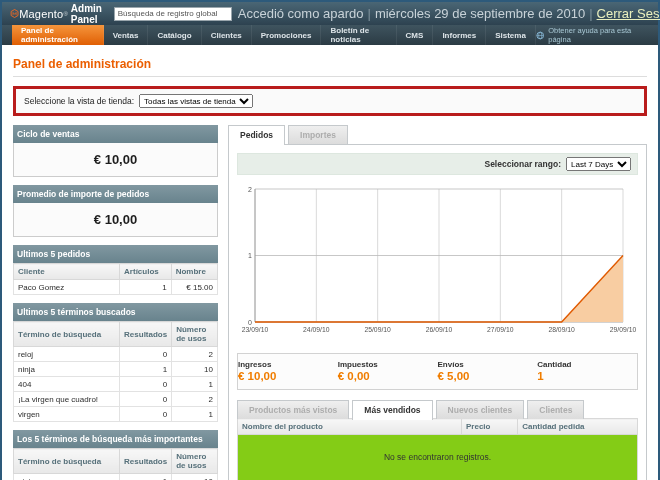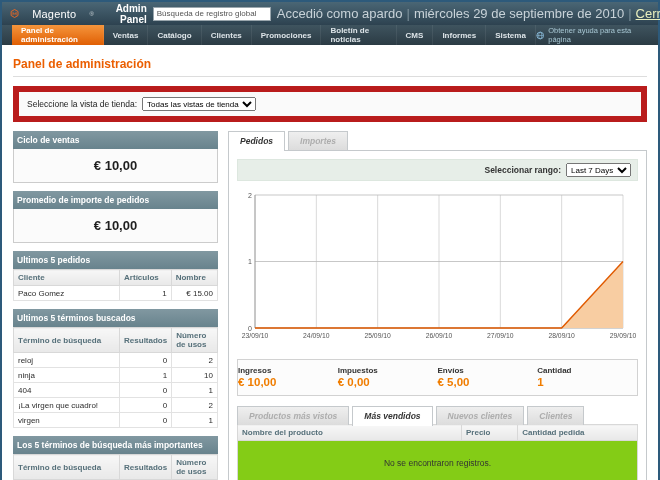--- a/index.html
+++ b/index.html
@@ -2,57 +2,57 @@
 <html><head>
 <meta charset="utf-8">
 <style>
   * { box-sizing: border-box; margin: 0; padding: 0; }
   html,body { width:660px; }
   body { font-family:"Liberation Sans", sans-serif; background:#c7ccd0; }
   .frame { width:660px; min-height:480px; border:2px solid #2d5a7b; background:#e9eaea; display:flex; flex-direction:column; }
 
   
   .hdr { height:23px; background:linear-gradient(#4a6675,#2d4250); display:flex; align-items:center; padding:0 8px; gap:6px; }
-  .logo { display:flex; align-items:center; gap:13px;text-align:right; }
+  .logo { display:flex; align-items:center; gap:0; }
   .logo svg { width:15px; height:15px; }
   .brand-name { color:#fff; font-size:11px; letter-spacing:.2px; }
   .brand-reg { color:#cfd6da; font-size:6px; vertical-align:top; }
   .brand-suffix { color:#fff; font-size:10px; font-weight:bold; margin-left:3px; }
   .hdr-search { margin-left:auto; width:118px; height:14px; font-size:8px; color:#555; border:1px solid #9aa6ad; padding:0 3px; background:#fff; font-family:"Liberation Sans", sans-serif; }
   .hdr-meta { display:flex; align-items:center; gap:4px; font-size:13px; color:#c8d2d8; white-space:nowrap; }
   .hdr-meta .sep { color:#7e929c; }
   .logout-link { color:#e9efbe; text-decoration:underline; cursor:pointer; }
 
   
   .nav { height:20px; background:linear-gradient(#3f545f,#2b3b44); display:flex; align-items:stretch; padding-left:10px; }
   .nav-item { display:flex; align-items:center; padding:0 9px; font-size:8px; font-weight:bold; color:#dde4e8; border-right:1px solid rgba(255,255,255,.07); cursor:pointer; }
   .nav-item.active { background:linear-gradient(#f5953c,#e05f04); color:#fff; }
   .nav-help { margin-left:auto; display:flex; align-items:center; gap:4px; padding-right:9px; font-size:7.5px; color:#a7c6d2; cursor:pointer; }
 
   
   .content { background:#fff; flex:1; padding:8px 11px 10px; border-bottom:1px solid #d4d4d4; }
   .page-title { color:#eb5e00; font-size:12px; font-weight:bold; padding:4px 0 5px; border-bottom:1px solid #ddd; margin-bottom:9px; }
-  .store-row { border:6px solid #b91c1c; background:#fafafa; padding:5px 8px; margin-bottom:9px; display:flex; align-items:center; gap:5px; font-size:8.5px; color:#222; }
+  .store-row { border:3px solid #b91c1c; background:#fafafa; padding:5px 8px; margin-bottom:9px; display:flex; align-items:center; gap:5px; font-size:8.5px; color:#222; }
   select { font-size:8px; font-family:"Liberation Sans", sans-serif; height:14px; }
 
   .columns { display:flex; gap:10px; align-items:flex-start; }
   .left-col { width:205px; flex-shrink:0; display:flex; flex-direction:column; gap:8px; }
   .right-col { flex:1; min-width:0; }
 
   
   .widget-head { background:linear-gradient(#8198a1,#68838d); color:#fff; font-size:8.5px; font-weight:bold; padding:4px 4px; }
   .value-box { border:1px solid #ccc; border-top:none; background:#fbfbfb; text-align:center; font-weight:bold; font-size:13px; color:#1e1e1e; padding:9px 0; }
   .mini-table table, .grid-table table { width:100%; border-collapse:collapse; font-size:8px; }
   .mini-table th, .grid-table th { background:linear-gradient(#f7f7f7,#e8e8e8); border:1px solid #d8d8d8; color:#56707a; font-weight:bold; text-align:left; padding:3px 4px; }
   .mini-table td { border:1px solid #e2e2e2; padding:2.5px 4px; color:#2c2c2c; background:#fff; }
   .mini-table td:nth-child(n+2) { text-align:right; }
   .mini-table th:first-child { width:52%; }
 
   
-  .tabs-row { display:flex; gap:3px;font-style:italic; }
+  .tabs-row { display:flex; gap:3px; }
   .tab { font-size:8.5px; font-weight:bold; padding:4px 11px; border:1px solid #c5c9cc; border-bottom:none; background:linear-gradient(#efefef,#dcdcdc); color:#7d7d7d; cursor:pointer; }
   .tab.active { background:#fff; color:#333; position:relative; z-index:2; margin-bottom:-1px; padding-bottom:5px; }
   .tab.disabled { color:#adadad; cursor:default; }
   .panel { border:1px solid #c5c9cc; background:#fff; padding:8px; position:relative; z-index:1; }
   .range-bar { background:#e7eee8; border:1px solid #dde7df; padding:3px 6px; display:flex; justify-content:flex-end; align-items:center; gap:5px; font-size:8.5px; font-weight:bold; color:#333; margin-bottom:6px; }
   .chart-wrap { padding:2px 0 4px; }
 
   .totals-row { border:1px solid #d2d2d2; background:#fcfcfc; display:flex; padding:6px 0 7px; margin:4px 0 10px; }
   .total-cell { flex:1; text-align:left; }
   .total-label { font-size:8px; font-weight:bold; color:#333; }

